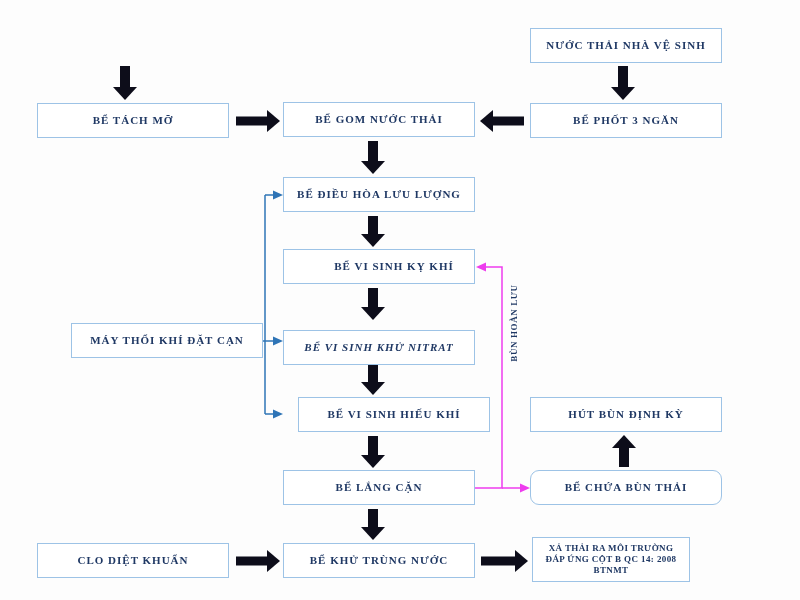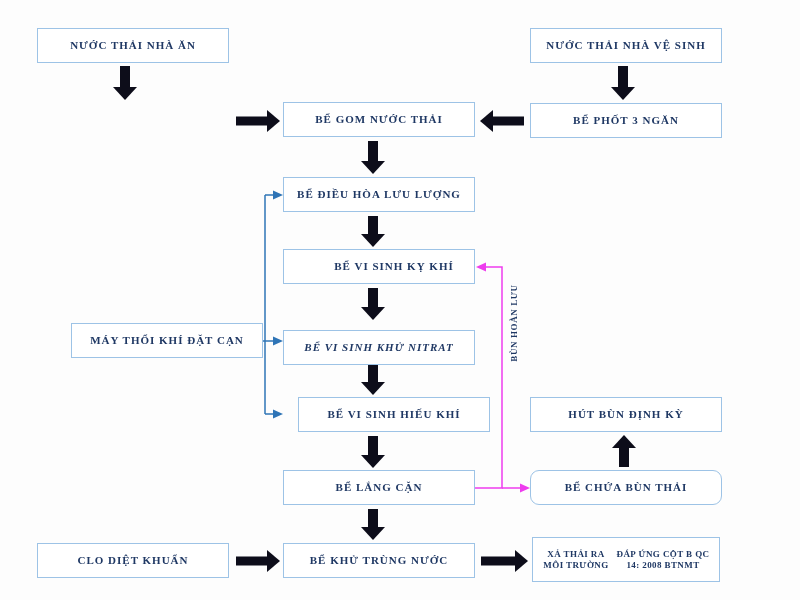--- a/index.html
+++ b/index.html
@@ -8,21 +8,21 @@
     font-family:"Liberation Serif","DejaVu Serif",serif;overflow:hidden;
   }
   .overlay{position:absolute;left:0;top:0;width:800px;height:600px;}
   .node{
     position:absolute;width:192px;height:35px;box-sizing:border-box;
     border:1.5px solid #9DC3E6;background:#ffffff;
     display:flex;align-items:center;justify-content:center;text-align:center;
     font-weight:bold;font-size:11px;letter-spacing:1px;color:#1F3864;
     line-height:1.2;padding:2px 6px;
   }
-  .node.outfall{height:45px;width:188px;font-size:9px;letter-spacing:0.4px;flex-direction:row;}
+  .node.outfall{height:45px;width:158px;font-size:9px;letter-spacing:0.4px;flex-direction:column;}
   .node.outfall span{display:block;}
   .vlabel{
     position:absolute;left:471px;top:316px;width:90px;height:14px;
     transform:rotate(-90deg);transform-origin:center center;
     font-weight:bold;font-size:9px;letter-spacing:0.6px;color:#1F3864;
     text-align:center;white-space:nowrap;
   }
 </style>
 </head>
 <body>
@@ -101,22 +101,22 @@
     <g stroke="#EE3CEE" stroke-width="1.5" fill="none">
       <path d="M474 488 H502 V267 H485"></path>
       <path d="M502 488 H521"></path>
     </g>
     <g fill="#EE3CEE">
       <polygon points="486,262.5 486,271.5 476,267"></polygon>
       <polygon points="520,483.5 520,492.5 530,488"></polygon>
     </g>
   </svg>
 
-  <div class="node" style="left:37px;top:28px;">NƯỚC THẢI NHÀ ĂN</div>
   <div class="node" style="left:530px;top:28px;">NƯỚC THẢI NHÀ VỆ SINH</div>
+  <div class="node" style="left:37px;top:103px;">BỂ TÁCH MỠ</div>
   <div class="node" style="left:283px;top:102px;">BỂ GOM NƯỚC THẢI</div>
   <div class="node" style="left:530px;top:103px;">BỂ PHỐT 3 NGĂN</div>
   <div class="node" style="left:283px;top:177px;">BỂ ĐIỀU HÒA LƯU LƯỢNG</div>
   <div class="node" style="left:283px;top:249px;padding-left:36px;">BỂ VI SINH KỴ KHÍ</div>
   <div class="node" style="left:37px;top:323px;margin-left:34px;">MÁY THỔI KHÍ ĐẶT CẠN</div>
   <div class="node" style="left:283px;top:330px;font-style:italic;">BỂ VI SINH KHỬ NITRAT</div>
   <div class="node" style="left:298px;top:397px;">BỂ VI SINH HIẾU KHÍ</div>
   <div class="node" style="left:530px;top:397px;">HÚT BÙN ĐỊNH KỲ</div>
   <div class="node" style="left:283px;top:470px;">BỂ LẮNG CẶN</div>
   <div class="node" style="left:530px;top:470px;border-radius:9px;">BỂ CHỨA BÙN THẢI</div>

